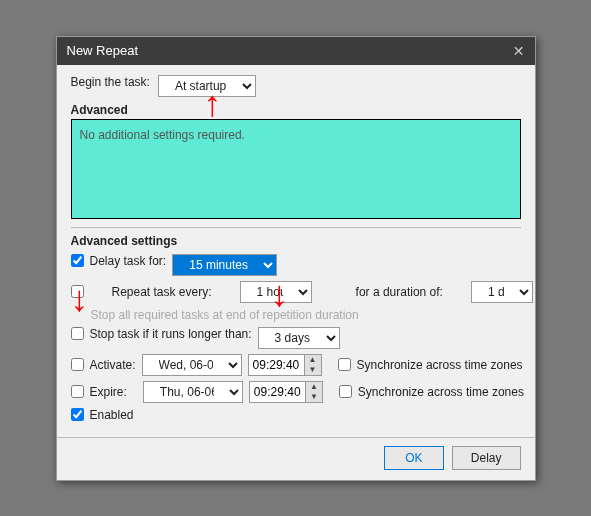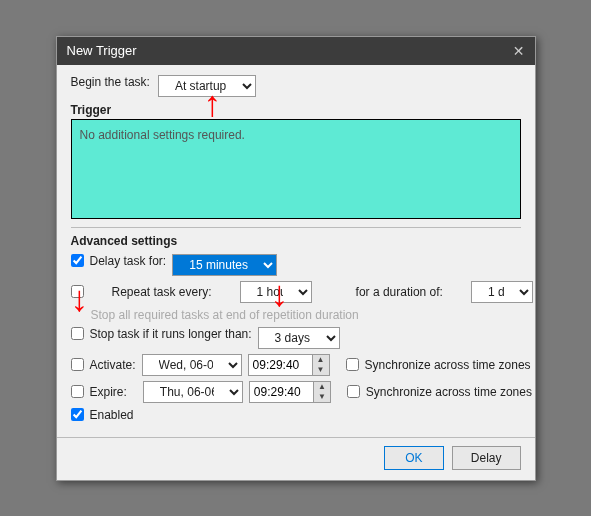--- a/index.html
+++ b/index.html
@@ -105,21 +105,21 @@
     }
     .time-spin-group {
       display: flex;
       align-items: stretch;
     }
     .time-spin-group input {
       border: 1px solid #999;
       border-right: none;
       padding: 2px 4px;
       font-size: 12px;
-      width: 64px;
+      width: 56px;
       height: 22px;
     }
     .spin-btns {
       display: flex;
       flex-direction: column;
       border: 1px solid #999;
     }
     .footer {
       display: flex;
       justify-content: flex-end;
@@ -165,34 +165,34 @@
 
 <div class="dialog-wrapper" style="position:relative;">
 
   <div class="arrow-ann" style="left:148px; top:50px; transform:rotate(0deg);">↑</div>
   <div class="arrow-ann" style="left:15px; top:245px; transform:rotate(0deg);">↓</div>
   <div class="arrow-ann" style="left:215px; top:240px; transform:rotate(0deg);">↓</div>
 
   <div class="dialog">
 
     <div class="title-bar">
-      <span>New Trigger</span>
+      <span>New Repeat</span>
       <span class="title-bar-close">✕</span>
     </div>
 
     <div class="dialog-body">
 
       <div class="begin-task-row">
         <span class="label">Begin the task:</span>
         <select>
           <option>At startup</option>
         </select>
       </div>
 
-      <div class="section-label">Trigger</div>
+      <div class="section-label">Advanced</div>
       <div class="settings-box">
         <span>No additional settings required.</span>
       </div>
 
       <hr class="divider">
 
       <div class="advanced-label">Advanced settings</div>
 
       <div class="checkbox-row">
         <input type="checkbox" checked="" style="">

